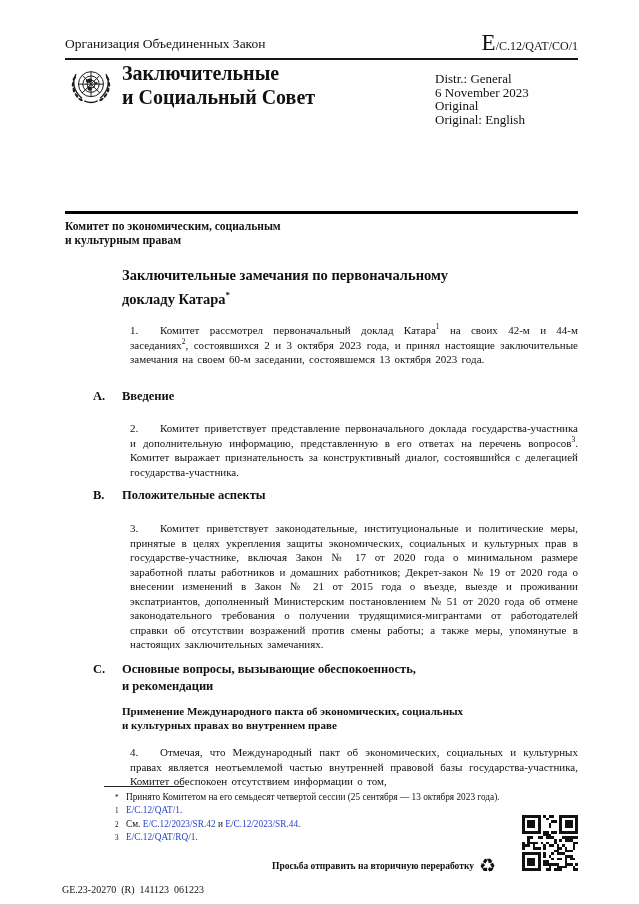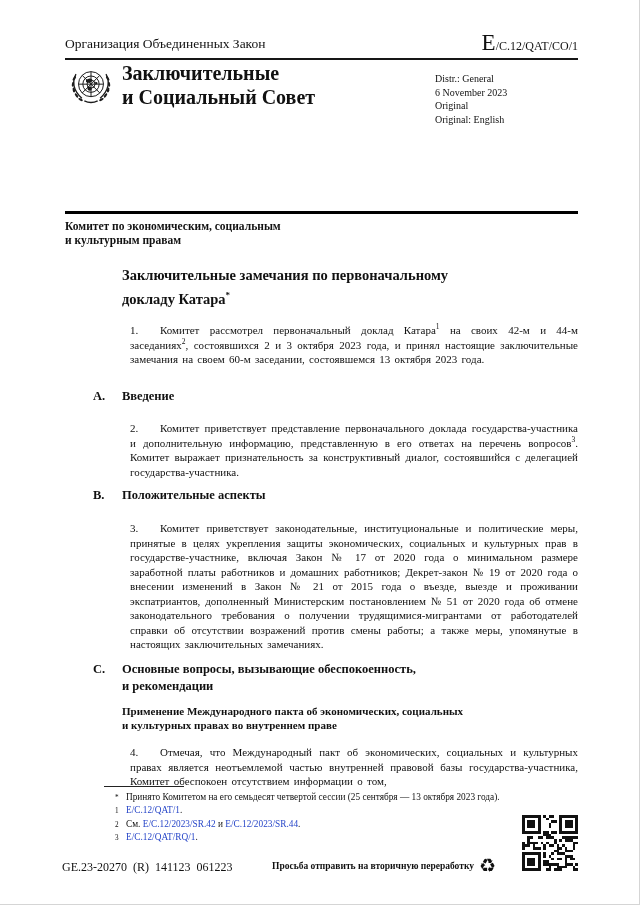--- a/index.html
+++ b/index.html
@@ -10,42 +10,42 @@
   }
   .abs{position:absolute;}
   
   .org{left:65px; top:36px; font-size:13.5px;}
   .symbol{top:30px; right:62px; display:flex; align-items:baseline;}
   .symbol .big{font-size:23px; font-weight:400;}
   .symbol .small{font-size:12px;}
   .rule-top{left:65px; top:58px; width:513px; height:2px; background:#161616;}
   .emblem{left:66px; top:63px;}
   .council{left:122px; top:61px; font-size:20px; font-weight:bold; line-height:24px;}
-  .distr{left:435px; top:72px; font-size:10px; line-height:13.5px;}
+  .distr{left:435px; top:72px; font-size:13px; line-height:13.5px;}
   .rule-main{left:65px; top:211px; width:513px; height:2.5px; background:#000;}
   
   .committee{left:65px; top:219px; font-size:11.5px; font-weight:bold; line-height:14px;}
   .doc-title{left:122px; top:266px; font-size:14.5px; font-weight:bold; line-height:19.5px; width:420px;}
   .doc-title .fnmark{vertical-align:super; font-size:9px; font-weight:bold;}
   
   .para{left:122px; width:448px; font-size:11px; line-height:14.5px; text-align:justify; margin:8px; word-spacing:1.5px;}
   .pnum{display:inline-block; min-width:30px;}
   .sup{vertical-align:super; font-size:7.5px; line-height:0;}
   
   .sec{left:93px; font-size:12.5px; font-weight:bold; line-height:16.5px; display:flex;}
   .sec-letter{display:inline-block; width:29px; flex:none;}
   .subhead{left:122px; font-size:11px; font-weight:bold; line-height:14px;}
   
   .fn-sep{left:104px; top:786px; width:80px; height:1px; background:#222;}
   .fnotes{left:110px; top:791px; width:445px; font-size:9.3px; line-height:12.4px;}
   .fn{display:flex;}
   .fn-m{flex:none; width:16px; font-size:7.2px; padding-top:1px; text-align:left; padding-left:5px; box-sizing:border-box;}
   .link{cursor:pointer;}
   
-  .ge{left:62px; top:860px; font-size:12px; white-space:pre;}
+  .ge{left:62px; top:884px; font-size:10px; white-space:pre;}
   .recycle{left:272px; top:856px; display:flex; align-items:center;}
   .recycle .txt{font-size:9.5px; font-weight:bold;}
   .recycle .glyph{font-family:"DejaVu Sans", sans-serif; font-size:19px; margin-left:5px; line-height:1;}
   .qr{left:522px; top:815px;}
 </style>
 </head>
 <body>
 
 <div class="page">
 

